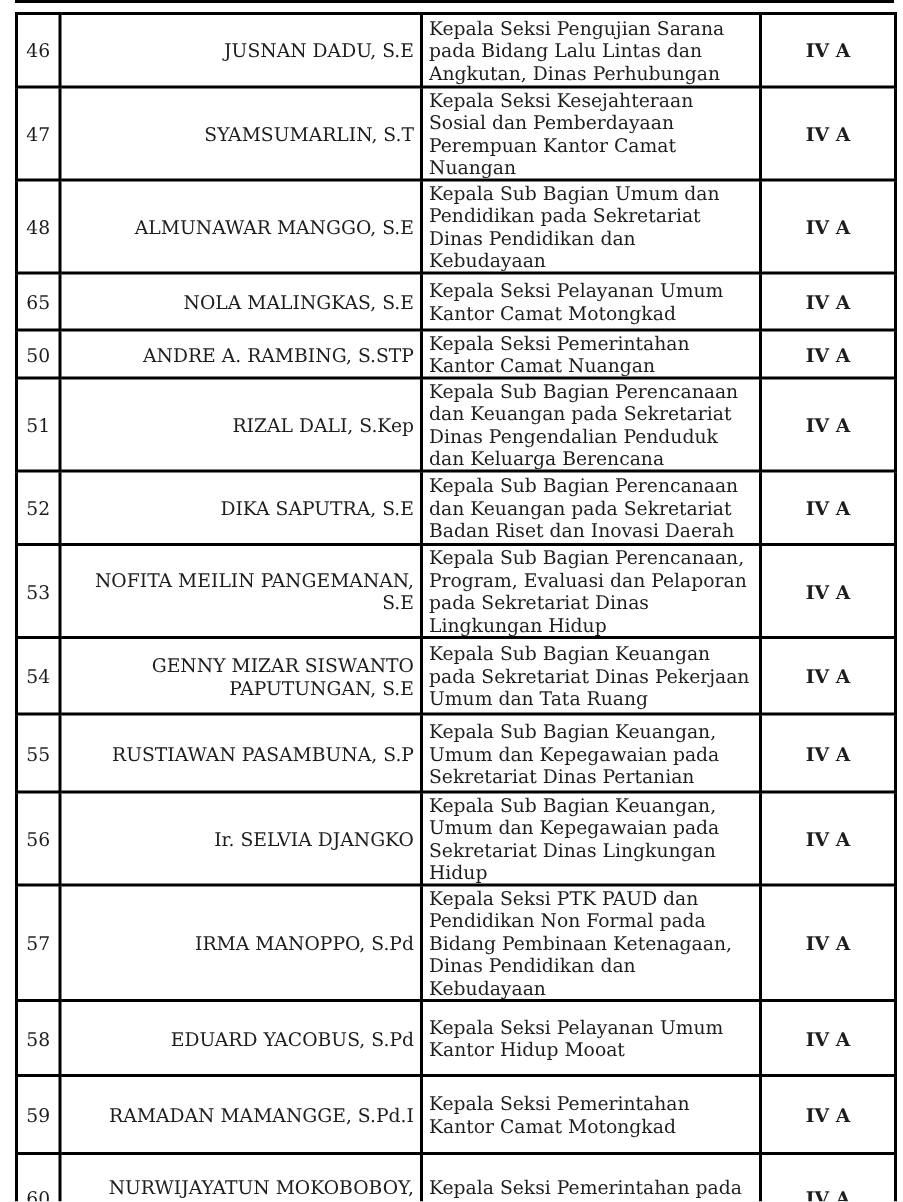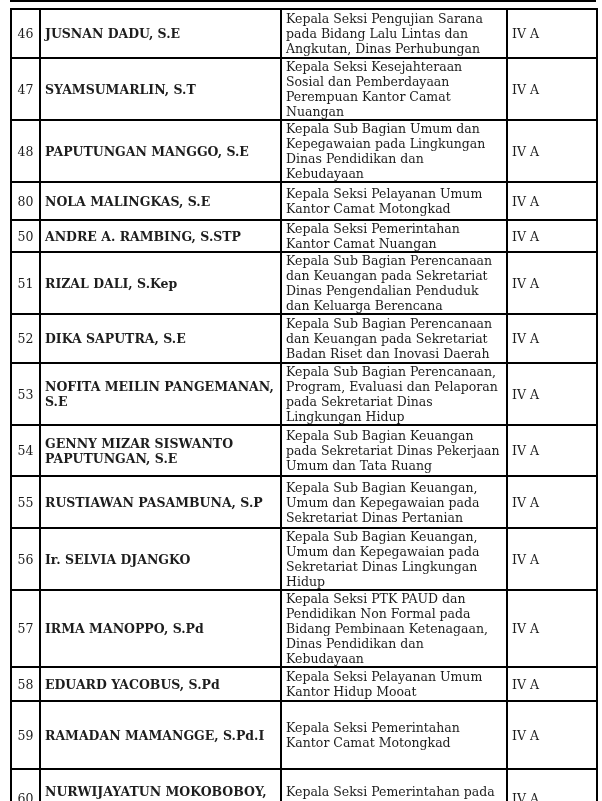--- a/index.html
+++ b/index.html
@@ -30,38 +30,38 @@
     font-size: 12.5px;
     line-height: 15px;
   }
   table.officials td {
     border: 2px solid #000000;
     vertical-align: middle;
     padding: 0 4px;
     overflow: hidden;
   }
   td.c-no   { text-align: center; padding: 1px 1px; }
-  td.c-name { text-align: left; font-weight: bold; }
+  td.c-name { text-align: right; }
   td.c-pos  { text-align: left; }
-  td.c-rank { text-align: left; }
+  td.c-rank { text-align: center; font-weight: bold; }
   
   tbody tr:nth-child(1)  { height: 49px; }
   tbody tr:nth-child(2)  { height: 48px; }
   tbody tr:nth-child(3)  { height: 49px; }
   tbody tr:nth-child(4)  { height: 38px; }
   tbody tr:nth-child(5)  { height: 24px; }
   tbody tr:nth-child(6)  { height: 61px; }
   tbody tr:nth-child(7)  { height: 49px; }
   tbody tr:nth-child(8)  { height: 61px; }
   tbody tr:nth-child(9)  { height: 51px; }
   tbody tr:nth-child(10) { height: 52px; }
   tbody tr:nth-child(11) { height: 62px; }
   tbody tr:nth-child(12) { height: 58px; }
-  tbody tr:nth-child(13) { height: 34px; }
-  tbody tr:nth-child(14) { height: 68px; }
+  tbody tr:nth-child(13) { height: 50px; }
+  tbody tr:nth-child(14) { height: 52px; }
   tbody tr:nth-child(15) { height: 59px; }
 </style>
 </head>
 <body>
 
 <div class="page">
 
   <div class="frag-line"></div>
 
   <table class="officials">
@@ -79,26 +79,26 @@
       <td class="c-rank">IV A</td>
     </tr>
         <tr>
       <td class="c-no">47</td>
       <td class="c-name">SYAMSUMARLIN, S.T</td>
       <td class="c-pos">Kepala Seksi Kesejahteraan Sosial dan Pemberdayaan Perempuan Kantor Camat Nuangan</td>
       <td class="c-rank">IV A</td>
     </tr>
         <tr>
       <td class="c-no">48</td>
-      <td class="c-name">PAPUTUNGAN MANGGO, S.E</td>
-      <td class="c-pos">Kepala Sub Bagian Umum dan Kepegawaian pada Lingkungan Dinas Pendidikan dan Kebudayaan</td>
+      <td class="c-name">ALMUNAWAR MANGGO, S.E</td>
+      <td class="c-pos">Kepala Sub Bagian Umum dan Pendidikan pada Sekretariat Dinas Pendidikan dan Kebudayaan</td>
       <td class="c-rank">IV A</td>
     </tr>
         <tr>
-      <td class="c-no">80</td>
+      <td class="c-no">65</td>
       <td class="c-name">NOLA MALINGKAS, S.E</td>
       <td class="c-pos">Kepala Seksi Pelayanan Umum Kantor Camat Motongkad</td>
       <td class="c-rank">IV A</td>
     </tr>
         <tr>
       <td class="c-no">50</td>
       <td class="c-name">ANDRE A. RAMBING, S.STP</td>
       <td class="c-pos">Kepala Seksi Pemerintahan Kantor Camat Nuangan</td>
       <td class="c-rank">IV A</td>
     </tr>

